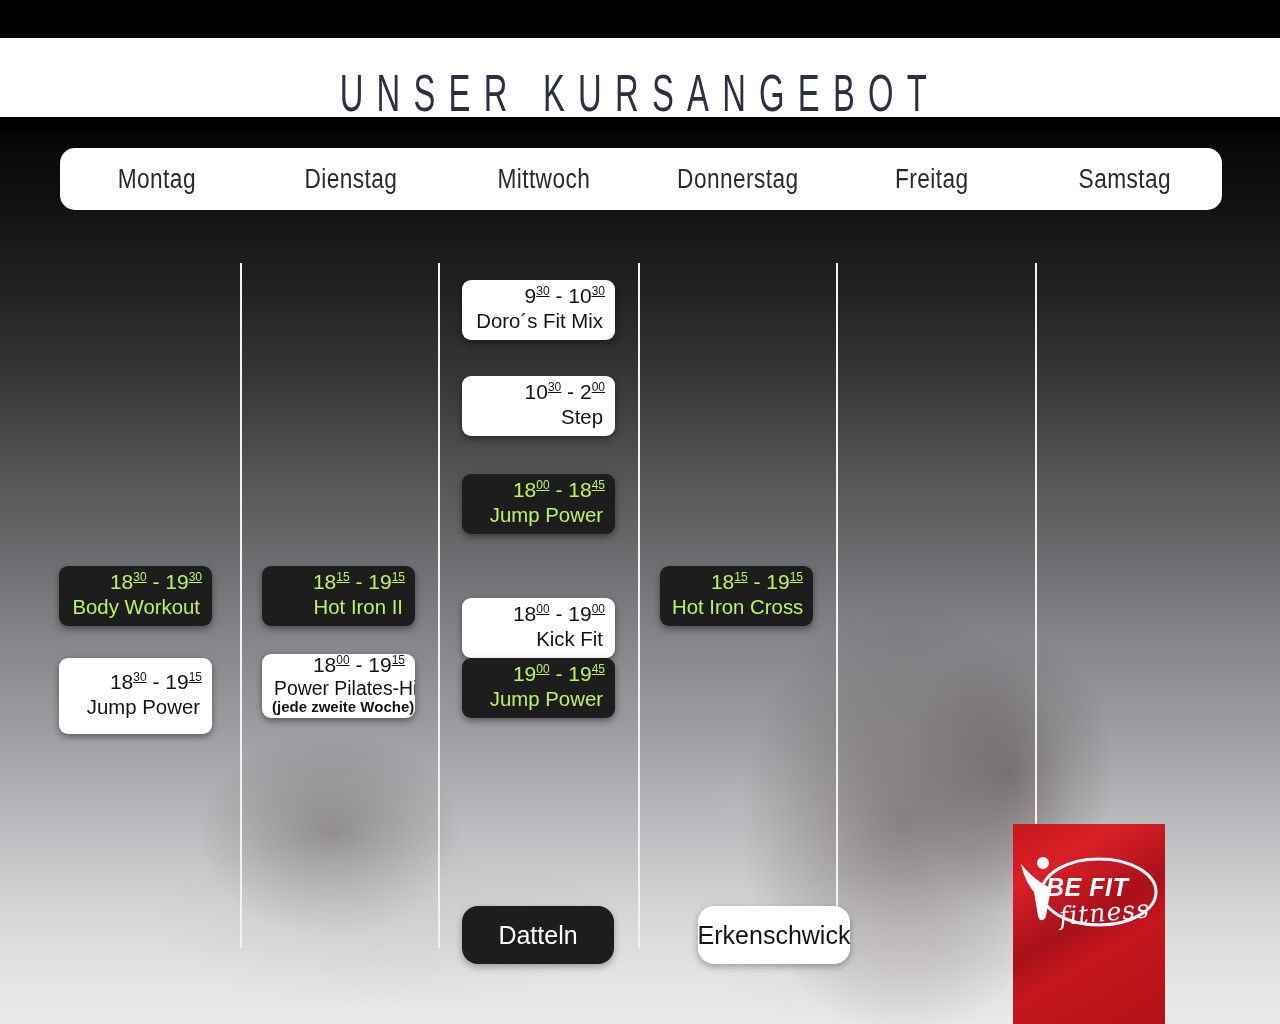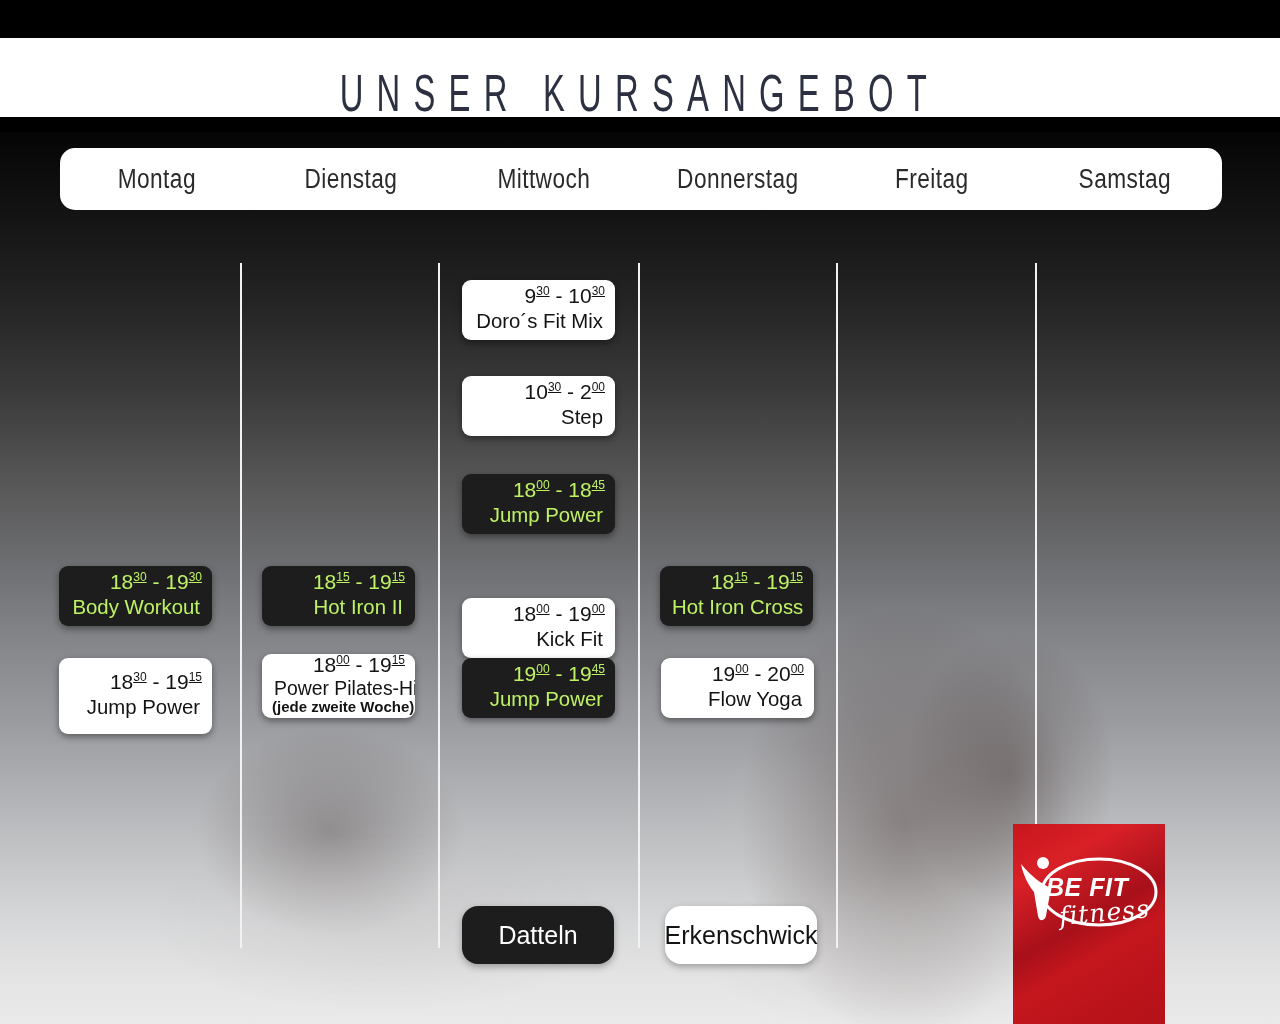--- a/index.html
+++ b/index.html
@@ -319,32 +319,26 @@
       <div class="name">Jump Power</div>
     </div>
 
     <div class="card dark" style="left:660px; top:434px; width:153px; height:60px;">
       <div class="time">
         <span>18</span><sup>15</sup><span> - </span><span>19</span><sup>15</sup>
       </div>
       <div class="name">Hot Iron Cross</div>
     </div>
 
-    <div class="card light" style="left:661px; top:526px; width:153px; height:60px;">
-      <div class="time">
-        <span>19</span><sup>00</sup><span> - </span><span>20</span><sup>00</sup>
-      </div>
-      <div class="name">Flow Yoga</div>
-    </div>
 
     <div class="legend-card dark" style="left:462px; top:774px; width:152px;">
       <span>Datteln</span>
     </div>
 
-    <div class="legend-card light" style="left:665px; top:774px; width:152px;">
+    <div class="legend-card light" style="left:698px; top:774px; width:152px;">
       <span>Erkenschwick</span>
     </div>
 
   </div>
 
   <div class="logo-panel">
     <svg class="logo-svg" width="146" height="110" viewBox="0 0 146 110">
       <ellipse cx="82" cy="50" rx="57" ry="33" fill="none" stroke="#ffffff" stroke-width="3"></ellipse>
       <circle cx="26" cy="21" r="6" fill="#ffffff"></circle>
       <path d="M4 22 C14 34 24 42 34 46 L29 74 C28 79 22 80 21 74 L17 50 C12 44 6 33 4 22 Z" fill="#ffffff"></path>

